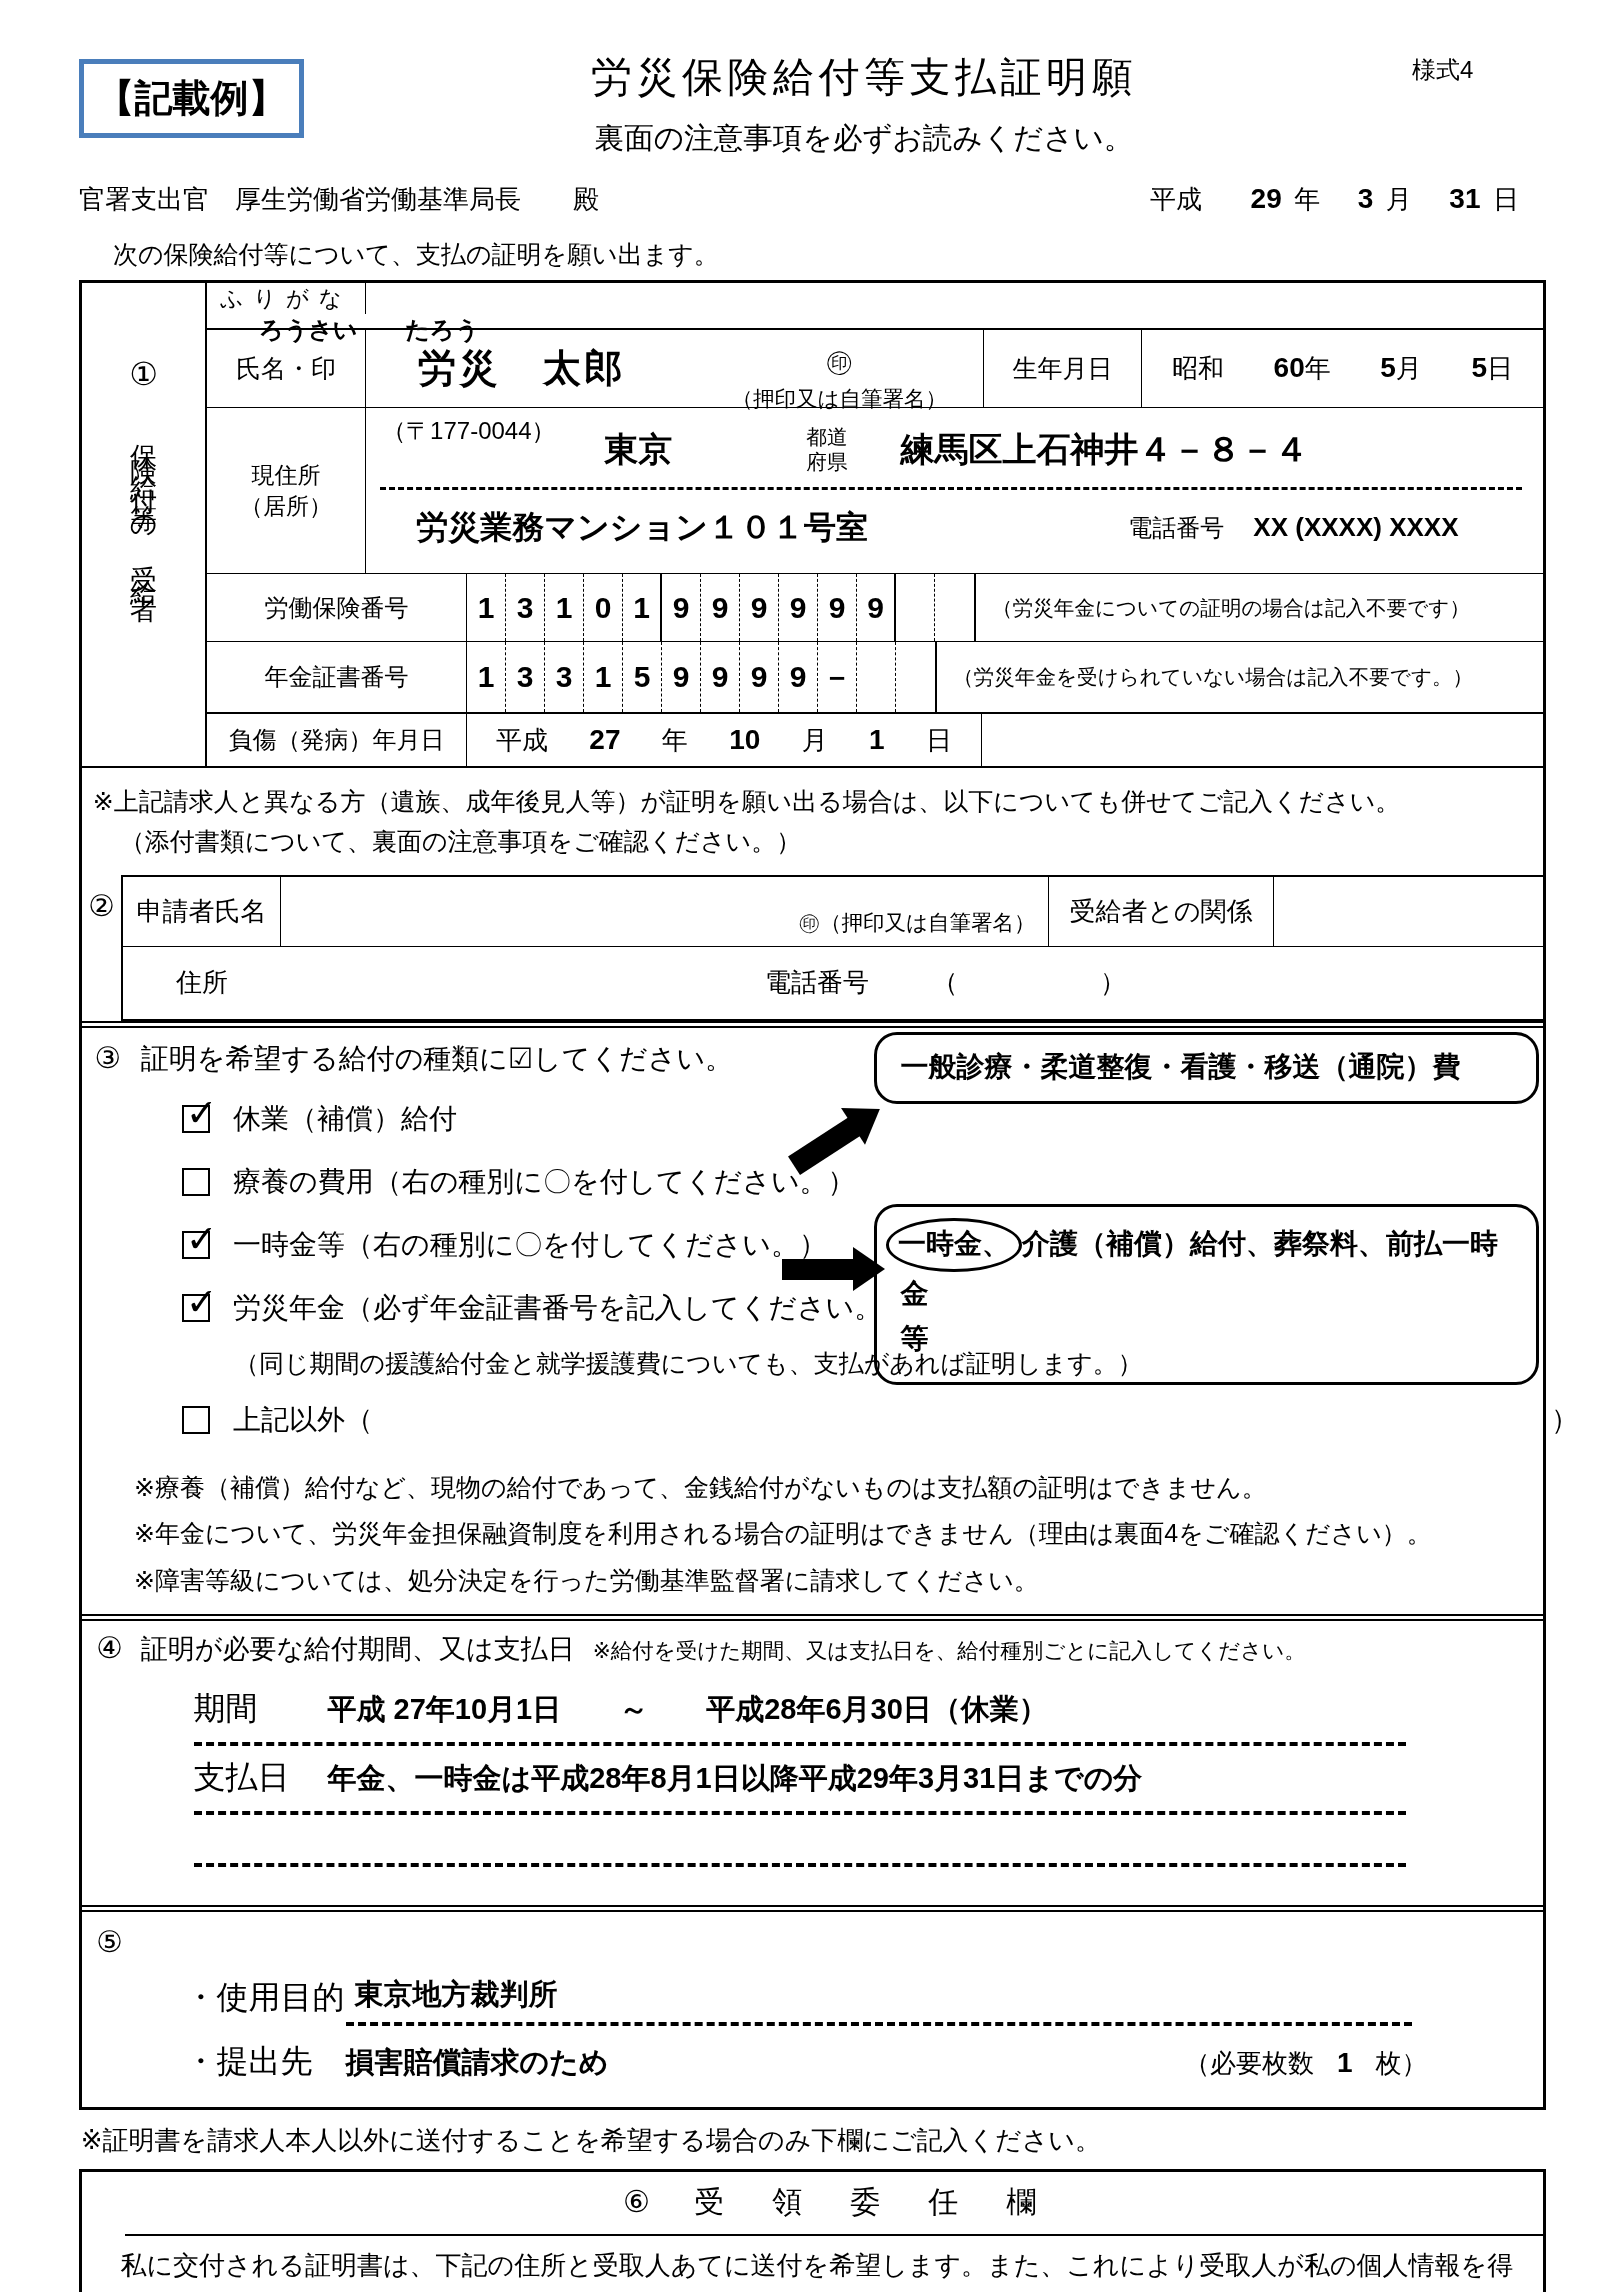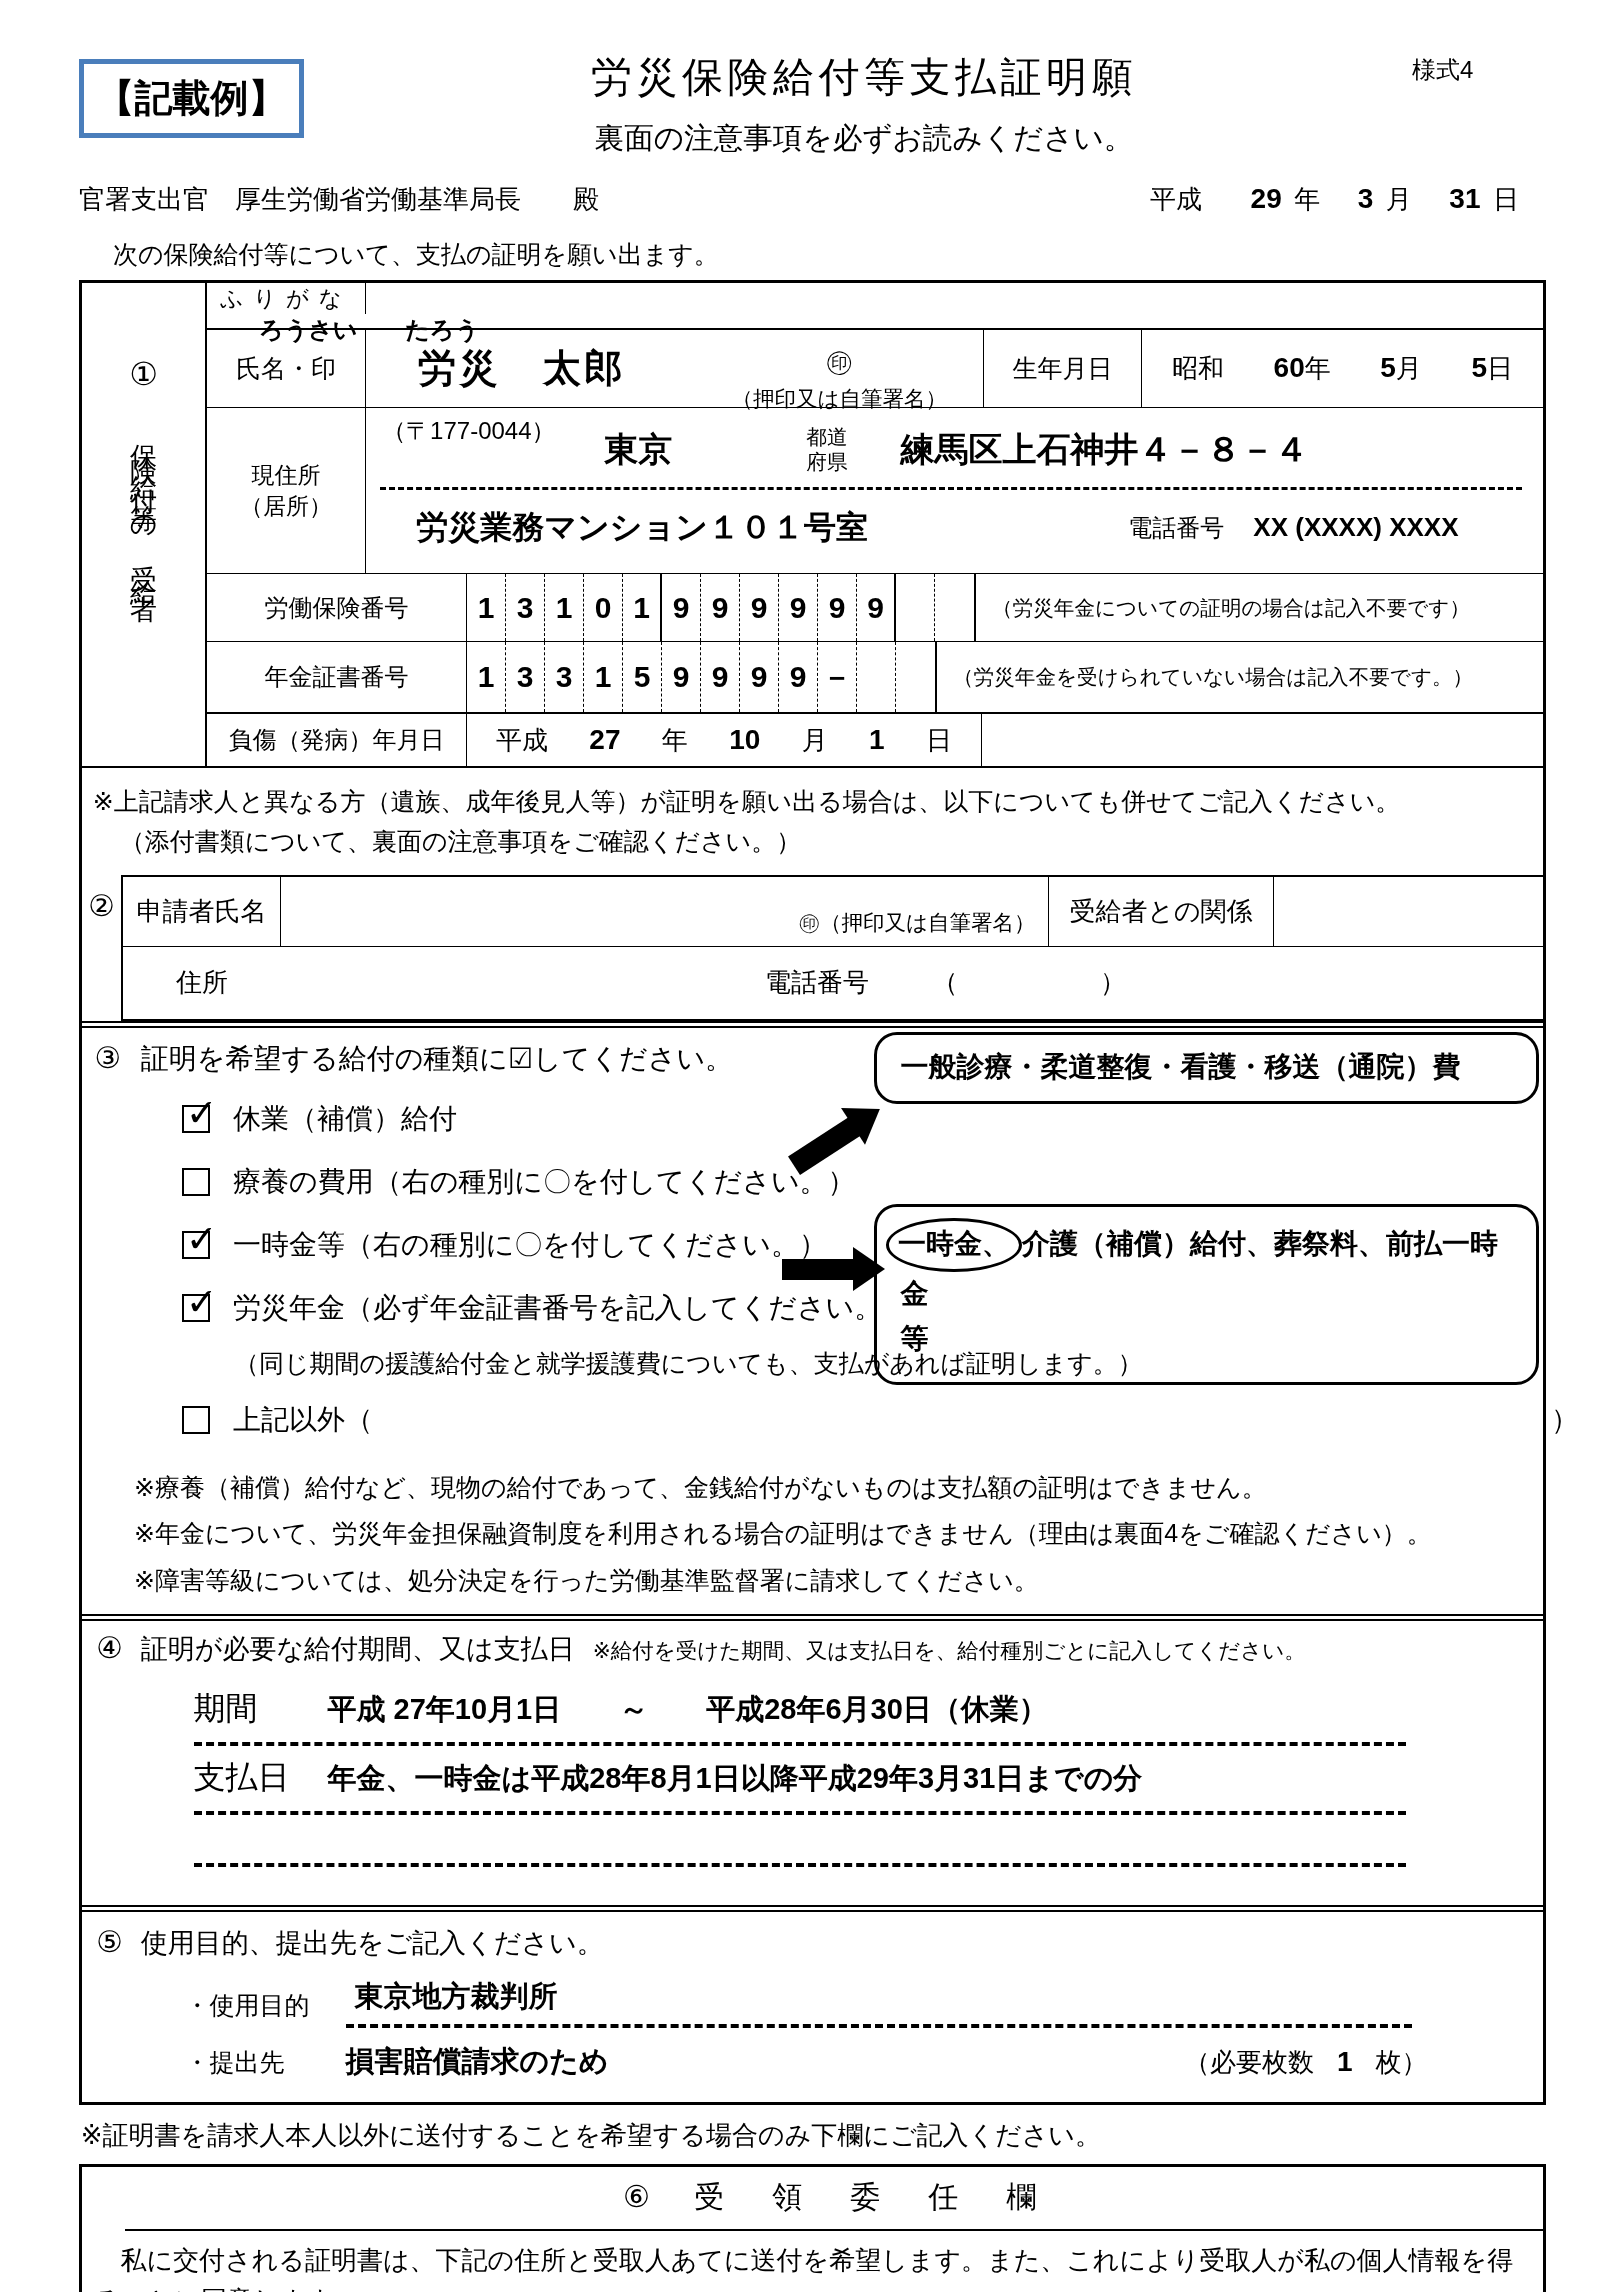--- a/index.html
+++ b/index.html
@@ -135,21 +135,21 @@
   .s4-lbl { width: 134px; font-size: 32px; }
   .s4-val { font-weight: bold; font-size: 29px; }
   .s4-blank { height: 52px; border-bottom: 4.5px dashed #000; }
   .s4-space { height: 38px; }
 
   
   .s5 { padding: 12.5px 12.5px 18px; }
   .s5-head { display: flex; align-items: baseline; gap: 18px; font-size: 27px; margin-left: 1.8px; }
   .s5-num { font-size: 29.6px; }
   .s5-row1 { margin: 16px 0 0 90px; display: flex; align-items: flex-end; }
-  .s5-lbl { width: 161px; font-size: 25px; padding-bottom: 5.4px; }
+  .s5-lbl { width: 161px; font-size: 32px; padding-bottom: 5.4px; }
   .s5-underline { width: 1066px; border-bottom: 4.5px dashed #000; padding: 0 0 7.2px 9px; }
   .s5-val { font-weight: bold; font-size: 29px; }
   .s5-row2 { margin: 14.3px 0 0 90px; display: flex; align-items: baseline; }
   .s5-copies { margin-left: auto; margin-right: 103px; font-size: 26px; display: flex; gap: 23px; align-items: baseline; }
   .s5-copies b { font-size: 28px; }
 
   .note2 { font-size: 26px; margin: 12.5px 0 10.7px 1.8px; }
 
   
   .s6 { border: 3.6px solid #000; }
@@ -397,21 +397,20 @@
         <div class="s4-blank"></div>
       </div>
       <div class="s4-space"></div>
     </div>
 
     <div class="thick-div"></div>
 
     <div class="s5">
       <div class="s5-head">
         <span class="s5-num">⑤</span>
-        <span>使用目的、提出先をご記入ください。</span>
       </div>
       <div class="s5-row1">
         <span class="s5-lbl">・使用目的</span>
         <span class="s5-underline"><span class="s5-val">東京地方裁判所</span></span>
       </div>
       <div class="s5-row2">
         <span class="s5-lbl">・提出先</span>
         <span class="s5-val">損害賠償請求のため</span>
         <span class="s5-copies">
           <span>（必要枚数</span>

